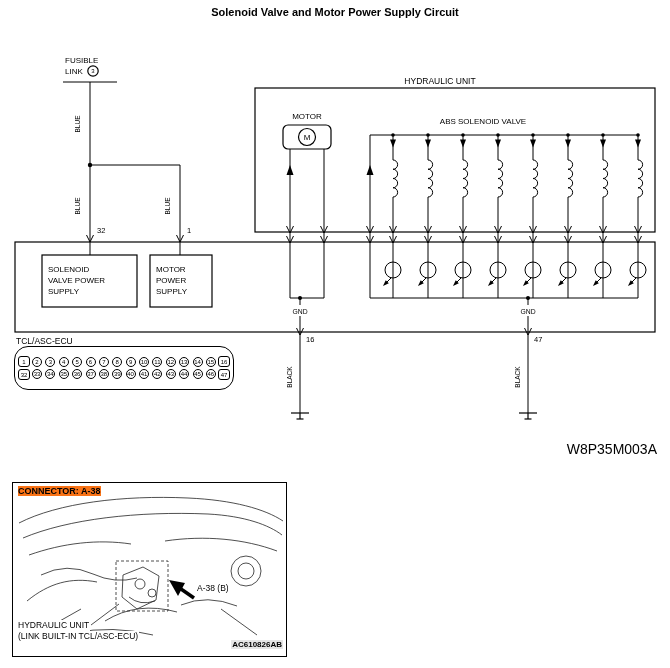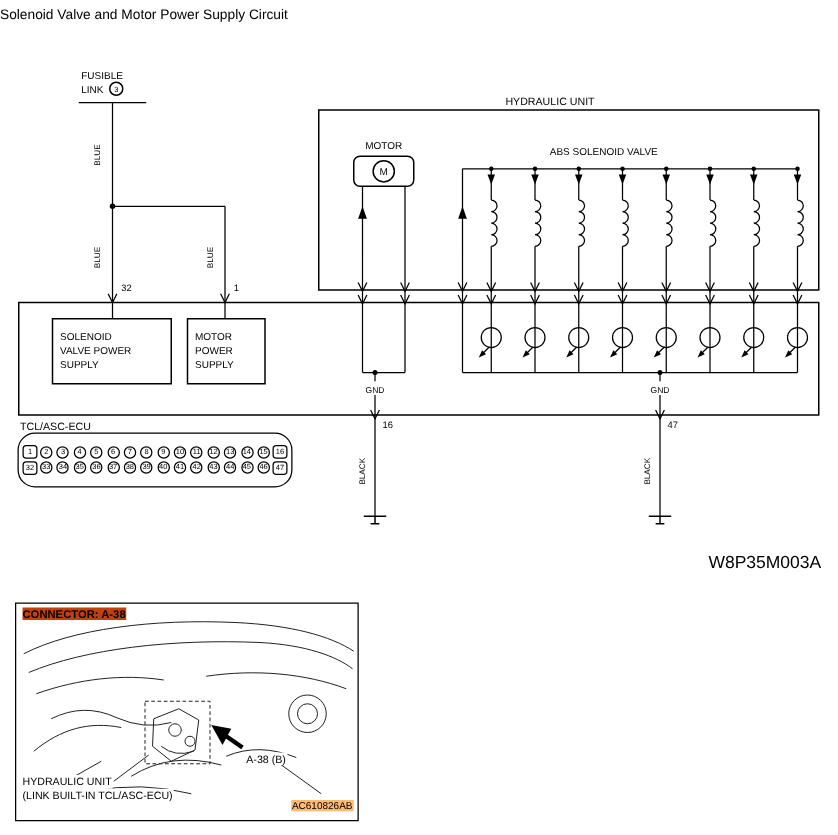--- a/index.html
+++ b/index.html
@@ -1,38 +1,38 @@
 <!DOCTYPE html>
 <html><head>
 <meta charset="utf-8">
 <style>
   *{margin:0;padding:0;box-sizing:border-box}
   html,body{width:670px;height:668px;background:#fff;color:#000;
     font-family:"Liberation Sans",sans-serif;position:relative;overflow:hidden}
   .abs{position:absolute}
-  #title{top:6px;left:0;width:670px;font-size:11px;font-weight:normal}
+  #title{top:6px;left:0;width:670px;text-align:center;font-size:11px;font-weight:bold}
   #refcode{top:441px;right:13px;font-size:14px}
   svg text{font-family:"Liberation Sans",sans-serif;fill:#000;stroke:none}
   
   #connector{left:14px;top:346px;width:220px;height:44px;border:1.3px solid #000;
     border-radius:14px;display:flex;align-items:center;gap:2px;padding:2px 3px;background:#fff}
   .pin-col{display:flex;flex-direction:column;gap:2px}
   .pin-rows{display:flex;flex-direction:column;gap:2px;flex:1}
   .pin-row{display:flex;gap:1.5px;justify-content:space-between}
   .pin-circle{display:inline-flex;align-items:center;justify-content:center;
     width:10px;height:10px;border:0.9px solid #000;border-radius:50%;font-size:6px;line-height:1}
   .pin-box{display:inline-flex;align-items:center;justify-content:center;
     width:12px;height:11px;border:0.9px solid #000;border-radius:3px;font-size:6px;line-height:1}
   
   #inset{left:12px;top:482px;width:275px;height:175px;border:1.4px solid #000;background:#fff}
-  #inset-header{position:absolute;top:3px;left:5px;font-size:9px;font-weight:bold;background:#c2410c;z-index:3}
-  #inset-callout{position:absolute;left:183px;top:119px;font-size:8.5px;background:#fff;z-index:3;padding:0 1px}
+  #inset-header{position:absolute;top:3px;left:5px;font-size:9px;font-weight:bold;background:#f97316;z-index:3}
+  #inset-callout{position:absolute;left:183px;top:100px;font-size:8.5px;background:#fff;z-index:3;padding:0 1px}
   #inset-caption{position:absolute;left:4px;top:137px;font-size:8.5px;line-height:11px;z-index:3}
   #inset-caption span{background:#fff;display:table;padding:0 1px}
-  #inset-code{position:absolute;right:3px;top:157px;font-size:8px;font-weight:normal;background:#fdba74;z-index:3;padding:0 1px}
+  #inset-code{position:absolute;right:3px;top:157px;font-size:8px;font-weight:bold;background:#e5e5e5;z-index:3;padding:0 1px}
 </style>
 </head>
 <body>
 
 <div class="abs" id="title">Solenoid Valve and Motor Power Supply Circuit</div>
 
 <svg class="abs" style="left:0;top:20px" width="670" height="460" viewBox="0 0 670 460">
 
   <g stroke="#000" stroke-width="1" fill="none">
     <line x1="63" y1="62" x2="117" y2="62"></line>

